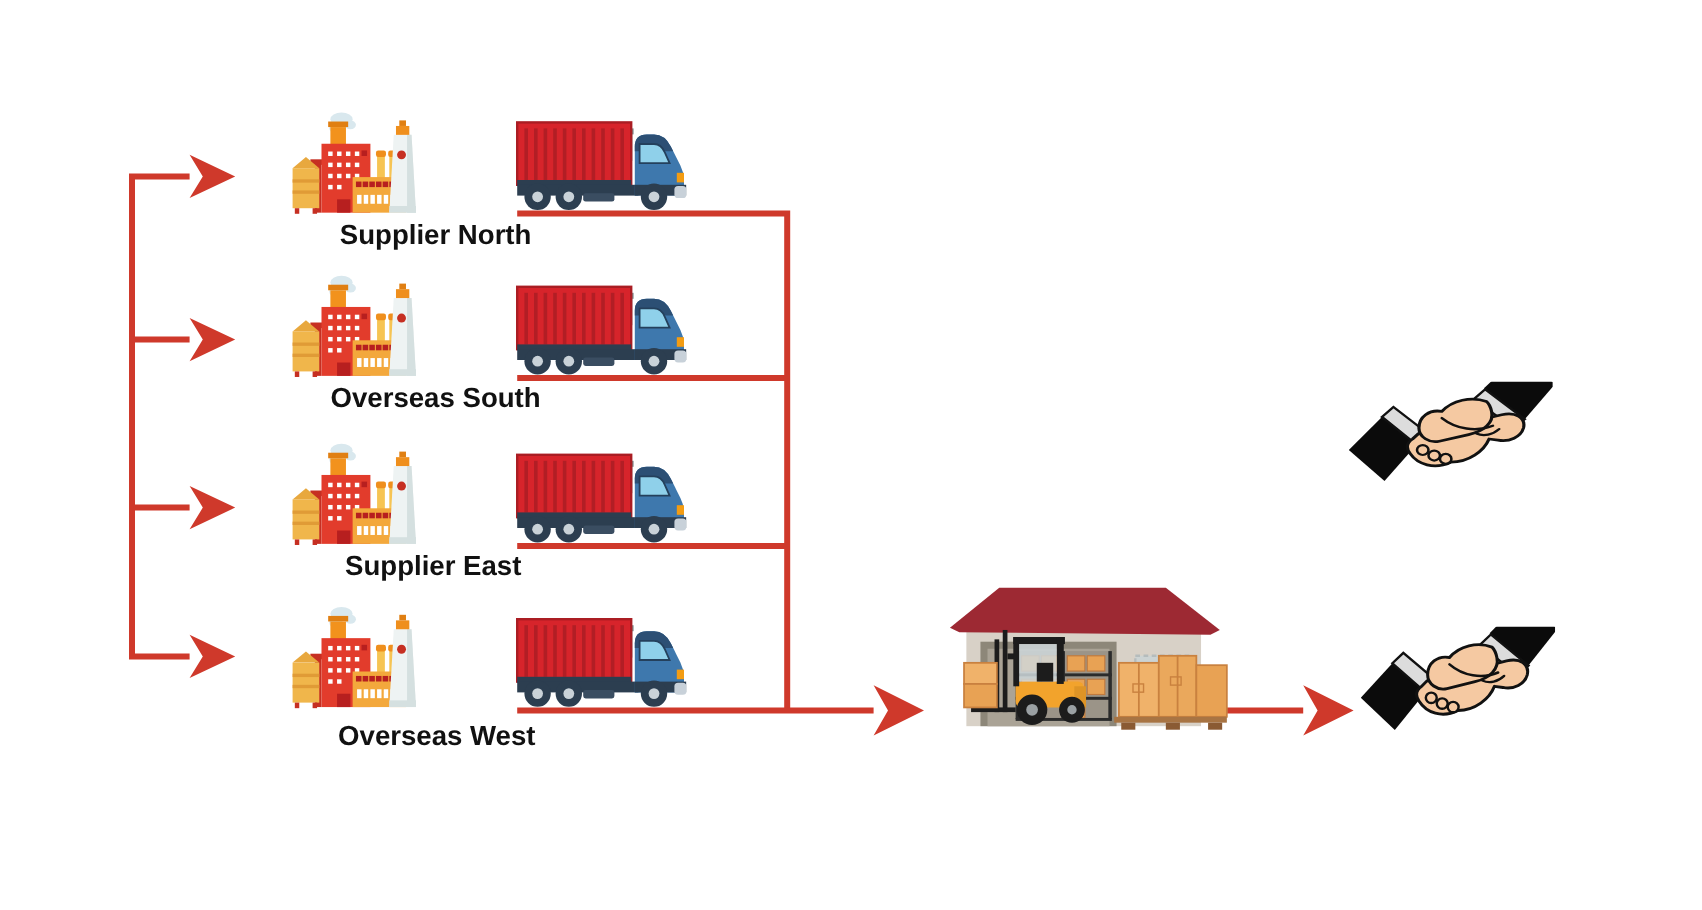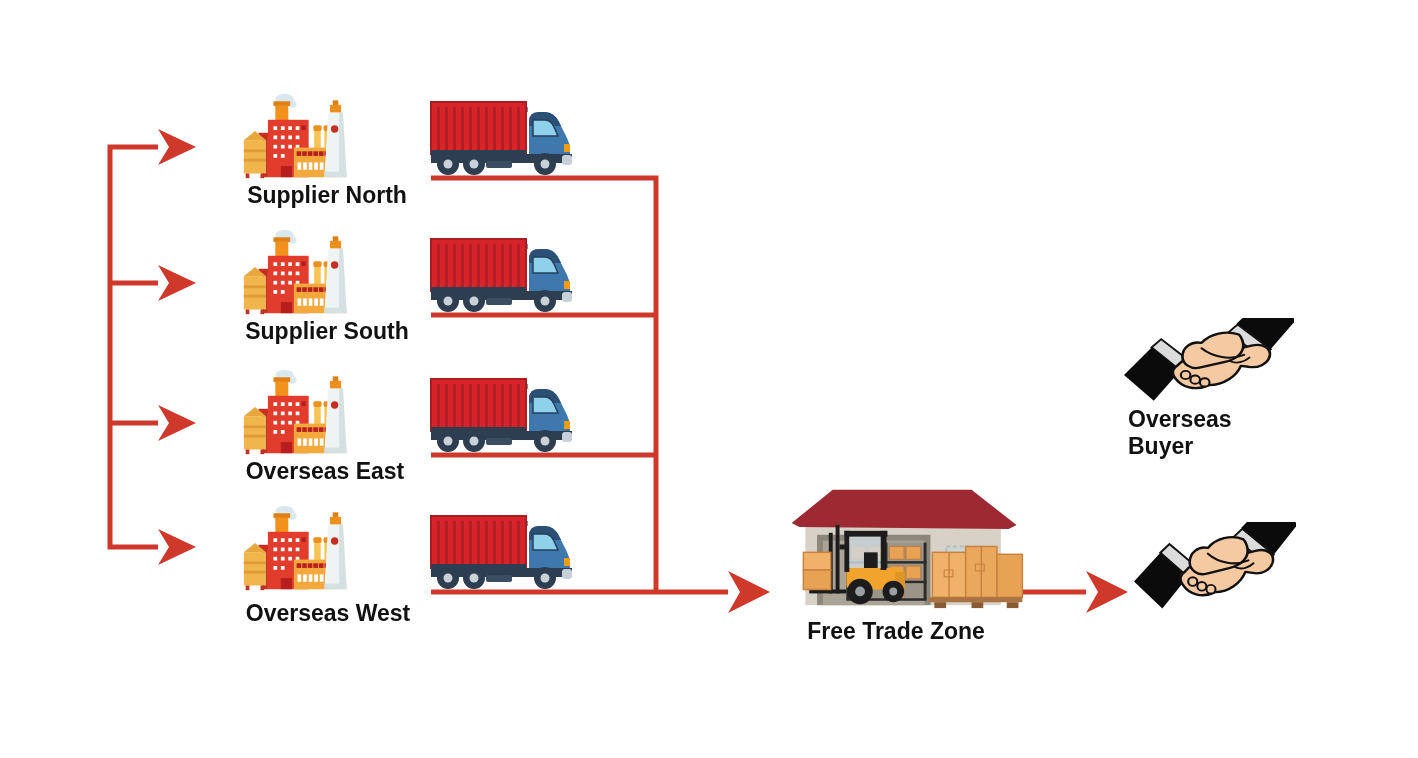--- a/index.html
+++ b/index.html
@@ -14,21 +14,21 @@
   .icon{position:absolute;}
   .icon svg{display:block;width:100%;height:100%;}
   .label{
     position:absolute;
     font-weight:700;
     font-size:23px;
     color:#111111;
     line-height:1.17;
     white-space:nowrap;
   }
-  .label.centered{transform:translateX(-50%);text-align:center;}
+  .label.centered{transform:translateX(-50%);text-align:center;margin-left:36px;}
   .label.wrap{white-space:normal;width:150px;}
   .hidden-defs{position:absolute;width:0;height:0;overflow:hidden;}
 </style>
 </head>
 <body>
 
 <svg class="hidden-defs" aria-hidden="true">
   <defs>
 
     <symbol id="sym-factory" viewBox="0 0 120 95">
@@ -253,33 +253,33 @@
       <svg viewBox="0 0 142 76">
         <use href="#sym-truck"></use>
       </svg>
     </div>
 
   <div class="icon" style="left:236px;top:228px;width:112px;height:88px">
       <svg viewBox="0 0 120 95">
         <use href="#sym-factory"></use>
       </svg>
     </div>
-  <div class="label centered" style="left:327px;top:318px">Supplier South</div>
+  <div class="label centered" style="left:327px;top:318px">Overseas South</div>
   <div class="icon" style="left:430px;top:237px;width:142px;height:76px">
       <svg viewBox="0 0 142 76">
         <use href="#sym-truck"></use>
       </svg>
     </div>
 
   <div class="icon" style="left:236px;top:368px;width:112px;height:88px">
       <svg viewBox="0 0 120 95">
         <use href="#sym-factory"></use>
       </svg>
     </div>
-  <div class="label centered" style="left:325px;top:458px">Overseas East</div>
+  <div class="label centered" style="left:325px;top:458px">Supplier East</div>
   <div class="icon" style="left:430px;top:377px;width:142px;height:76px">
       <svg viewBox="0 0 142 76">
         <use href="#sym-truck"></use>
       </svg>
     </div>
 
   <div class="icon" style="left:236px;top:504px;width:112px;height:88px">
       <svg viewBox="0 0 120 95">
         <use href="#sym-factory"></use>
       </svg>
@@ -289,28 +289,26 @@
       <svg viewBox="0 0 142 76">
         <use href="#sym-truck"></use>
       </svg>
     </div>
 
   <div class="icon" style="left:788px;top:480px;width:238px;height:132px">
       <svg viewBox="0 0 240 135">
         <use href="#sym-warehouse"></use>
       </svg>
     </div>
-  <div class="label centered" style="left:896px;top:618px">Free Trade Zone</div>
 
   <div class="icon" style="left:1124px;top:318px;width:170px;height:92px">
       <svg viewBox="0 0 160 100" preserveAspectRatio="none">
         <use href="#sym-handshake"></use>
       </svg>
     </div>
-  <div class="label wrap" style="left:1128px;top:406px">Overseas Buyer</div>
 
   <div class="icon" style="left:1134px;top:522px;width:162px;height:96px">
       <svg viewBox="0 0 160 100" preserveAspectRatio="none">
         <use href="#sym-handshake"></use>
       </svg>
     </div>
 
 </div>
 
 </body></html>

